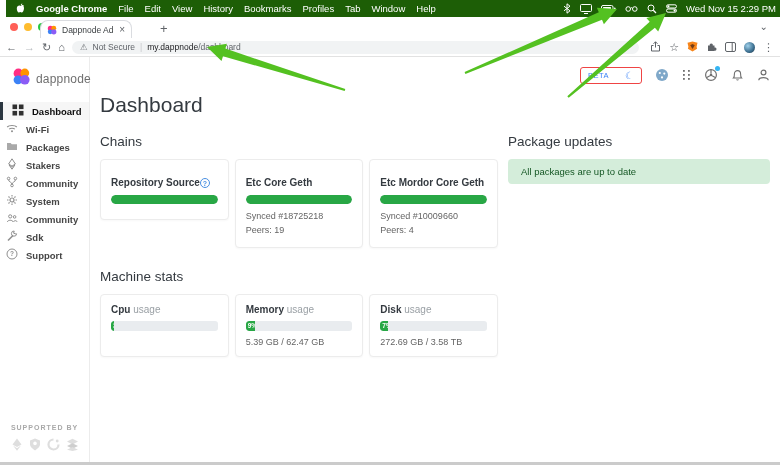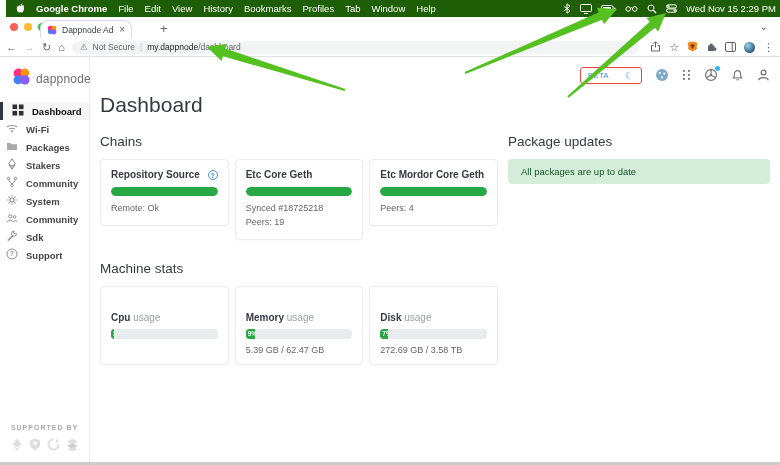--- a/index.html
+++ b/index.html
@@ -67,27 +67,27 @@
   .columns { display:flex; gap:10px; margin-top:17px; }
   .left-col { width:398px; flex-shrink:0; }
   .right-col { flex:1; }
   h2.sec { font-size:13.5px; font-weight:400; color:#343a40; margin-bottom:10px; }
   .sec-stats { margin-top:21px; }
 
   .cards { display:grid; grid-template-columns:repeat(3,1fr); gap:6px; }
   .cards.chains { align-items:start; }
   .card { background:#fff; border:1px solid #ececec; border-radius:4px; padding:9px 10px;
           box-shadow:0 1px 2px rgba(0,0,0,0.03); }
-  .card-title { font-size:10px; font-weight:700; color:#343a40; display:flex; justify-content:space-between; align-items:center; }
+  .card-title { font-size:10px; font-weight:700; color:#343a40; display:flex; align-items:center;margin-top:8px; }
   .help-badge { width:10px; height:10px; border:1px solid #4a90e2; border-radius:50%; color:#4a90e2;
                 font-size:7px; line-height:9px; text-align:center; font-weight:700; }
   .bar { height:9px; background:#e9ecef; border-radius:5px; margin:7px 0 6px; overflow:hidden; }
   .bar-fill { height:100%; background:#28a745; border-radius:5px; }
   .card-line { font-size:9px; color:#646464; line-height:1.55; }
-  .stat-title { font-size:10px; color:#9aa0a5;margin-top:16px; }
+  .stat-title { font-size:10px; color:#9aa0a5; }
   .stat-title b { color:#343a40; font-weight:700; }
   .chip-bar { height:10px; background:#e9ecef; border-radius:3px; margin-top:6px; overflow:hidden; }
   .chip-fill { height:100%; background:#28a745; color:#fff; font-size:6.5px; font-weight:700;
                line-height:10px; padding-left:2px; white-space:nowrap; overflow:hidden; border-radius:3px 0 0 3px; }
   .stat-detail { font-size:9px; color:#646464; margin-top:6px; min-height:10px; }
 
   .alert-success { background:#d4edda; border-radius:4px; padding:7px 13px; font-size:9.5px;
                    font-weight:500; color:#155724; }
 
   
@@ -385,41 +385,41 @@
           <div class="cards chains">
 
             <div class="card">
               <div class="card-title">
                 <span>Repository Source</span>
                 <span class="help-badge">?</span>
               </div>
               <div class="bar">
                   <div class="bar-fill" style="width: 100%;"></div>
                 </div>
-              <div class="card-line">Remote: Ok</div>
             </div>
 
             <div class="card">
               <div class="card-title">
                   <span>Etc Core Geth</span>
                 </div>
               <div class="bar">
                   <div class="bar-fill" style="width: 100%;"></div>
                 </div>
               <div class="card-line">Synced #18725218</div>
               <div class="card-line">Peers: 19</div>
             </div>
 
             <div class="card">
               <div class="card-title">
                   <span>Etc Mordor Core Geth</span>
                 </div>
               <div class="bar">
                   <div class="bar-fill" style="width: 100%;"></div>
                 </div>
+              <div class="card-line">Synced #10009660</div>
               <div class="card-line">Peers: 4</div>
             </div>
 
           </div>
 
           <h2 class="sec sec-stats">Machine stats</h2>
           <div class="cards stats">
 
             <div class="card">
               <div class="stat-title"><b>Cpu</b> <span>usage</span></div>

